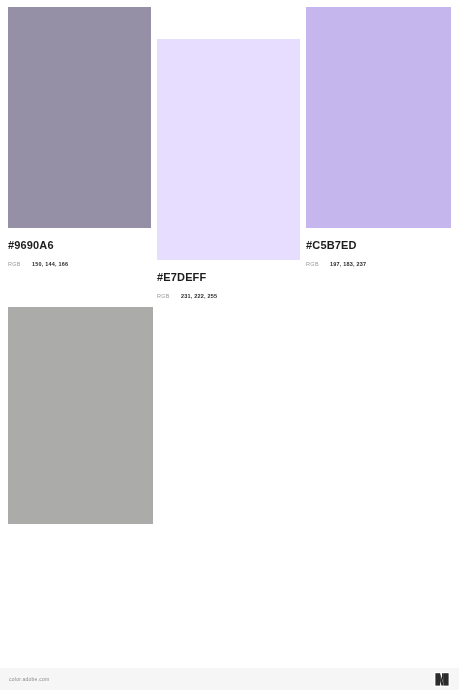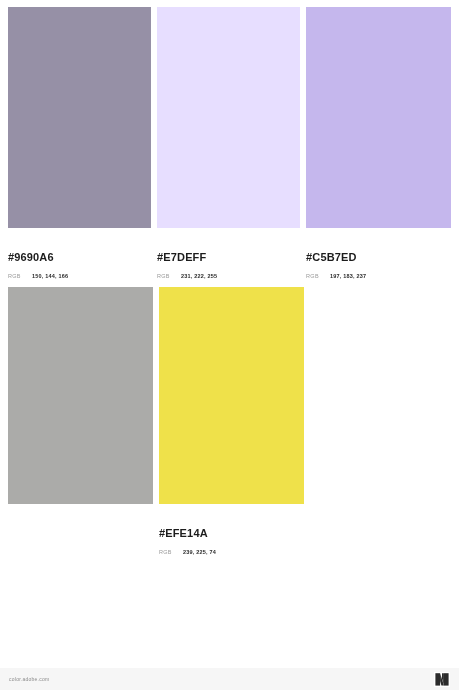--- a/index.html
+++ b/index.html
@@ -39,33 +39,33 @@
   }
 
   .row-top { margin-bottom: 6px; }
 
   .cell {
     display: flex;
     flex-direction: column;
   }
 
   .cell-w1 { width: 145px; }
-  .cell-w2 { width: 145px; }
+  .cell-w2 { width: 145px; margin-top: 32px; }
   .cell-w3 { width: 147px; }
 
   .chip {
     width: 100%;
     display: block;
   }
 
   .chip-top { height: 221px; }
   .chip-bottom { height: 217px; }
 
   .meta {
-    padding-top: 23px;
+    padding-top: 11px;
   }
 
   .hex {
     font-size: 11px;
     font-weight: bold;
     color: #1c1c1c;
     letter-spacing: 0.15px;
     line-height: 13px;
     margin: 0;
   }
@@ -164,30 +164,20 @@
       </div>
 
     </div>
 
     <div class="row row-bottom">
 
       <div class="cell cell-w1">
         <div class="chip chip-bottom" style="background:#ABABA9"></div>
       </div>
 
-      <div class="cell cell-w2">
-        <div class="chip chip-bottom" style="background:#EFE14A"></div>
-        <div class="meta">
-          <div class="hex">#EFE14A</div>
-          <div class="rgbline">
-            <span class="rgb-label">RGB</span>
-            <span class="rgb-value">239, 225, 74</span>
-          </div>
-        </div>
-      </div>
 
     </div>
 
   </div>
 
   <div class="footer">
     <span class="footer-url">color.adobe.com</span>
     <span class="footer-logo">
       <svg width="16" height="15" viewBox="0 0 16 15" xmlns="http://www.w3.org/2000/svg">
         <rect x="0" y="0" width="16" height="15" fill="#ffffff"></rect>

